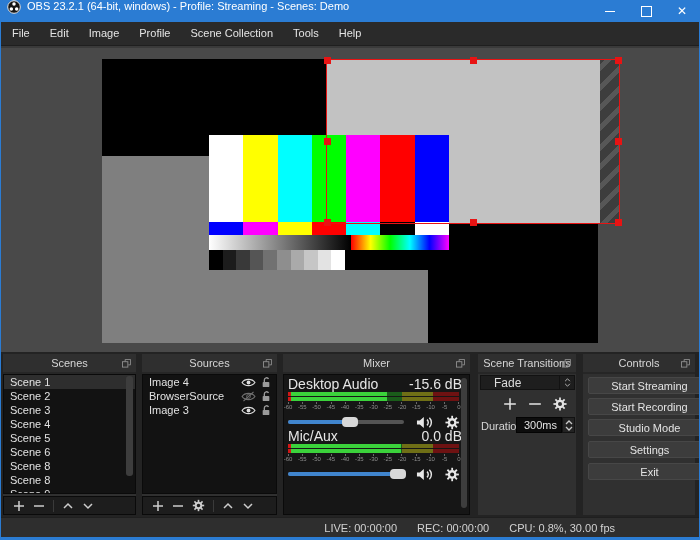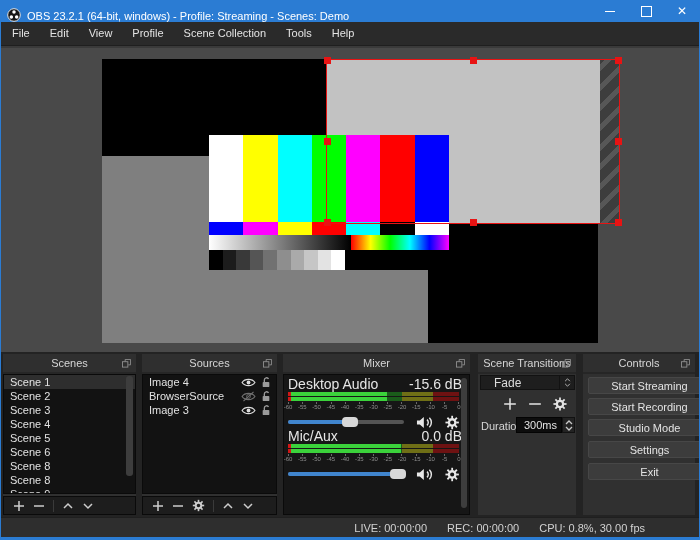--- a/index.html
+++ b/index.html
@@ -3,21 +3,21 @@
 <meta charset="utf-8">
 <style>
   html,body{margin:0;padding:0;background:#555}
   .stage{position:relative;width:700px;height:540px;background:#232323;overflow:hidden;
          font-family:"Liberation Sans","DejaVu Sans",sans-serif;color:#ddd;
          -webkit-font-smoothing:antialiased}
   svg{display:block}
 
   
   .titlebar{position:absolute;left:0;top:0;width:700px;height:22px;background:#2b7cd3;
-            display:flex;align-items:flex-end}
+            display:flex;align-items:flex-start}
   .logo{margin-left:7px}
   .title-text{font-size:11px;color:#fff;margin-left:6px;white-space:nowrap}
   .winbtns{margin-left:auto;display:flex;height:22px}
   .winbtn{width:36px;height:22px;display:flex;align-items:center;justify-content:center;color:#fff}
   .min-glyph{width:10px;height:1px;background:#fff}
   .max-glyph{width:9px;height:9px;border:1px solid #fff}
   .close-glyph{font-size:12px;line-height:12px;color:#fff}
 
   
   .menubar{position:absolute;left:0;top:22px;width:700px;height:24px;background:#2a2a2a;
@@ -108,21 +108,21 @@
             align-items:center;justify-content:center;gap:1px;color:#c7c7c7}
 
   
   .ctl-btn{position:absolute;left:5px;width:123px;height:17px;background:#3c3c3c;
            border:1px solid #474747;border-radius:2px;box-sizing:border-box;
            font-size:11px;color:#e3e3e3;display:flex;align-items:center;justify-content:center}
 
   
   .statusbar{position:absolute;left:0;top:517px;width:700px;height:20px;background:#2e2e2e;
              border-top:1px solid #1f1f1f;box-sizing:border-box;display:flex;align-items:center;
-             justify-content:flex-end;gap:20px;padding-right:55px;font-size:11px;color:#d2d2d2}
+             justify-content:flex-end;gap:20px;padding-right:85px;font-size:11px;color:#d2d2d2}
 
   
   .frame-l{position:absolute;left:0;top:22px;width:1px;height:518px;background:#2b7cd3}
   .frame-r{position:absolute;right:0;top:22px;width:1px;height:518px;background:#2b7cd3}
   .frame-b{position:absolute;left:0;top:537px;width:700px;height:3px;background:#2b7cd3}
 </style>
 </head>
 <body>
 
 <div class="stage">
@@ -144,21 +144,21 @@
         </div>
       <div class="winbtn">
           <span class="close-glyph">✕</span>
         </div>
     </div>
   </div>
 
   <div class="menubar">
     <span class="menu-item">File</span>
     <span class="menu-item">Edit</span>
-    <span class="menu-item">View</span>
+    <span class="menu-item">Image</span>
     <span class="menu-item">Profile</span>
     <span class="menu-item">Scene Collection</span>
     <span class="menu-item">Tools</span>
     <span class="menu-item">Help</span>
   </div>
 
   <div class="preview" style="background: rgb(73, 73, 73);">
     <div class="srcrect" style="left: 101px; top: 108px; width: 326px; height: 187px; background: rgb(127, 127, 127);"></div>
     <div class="srcrect" style="left: 101px; top: 11px; width: 225px; height: 97px; background: rgb(0, 0, 0);"></div>
     <div class="srcrect" style="left: 427px; top: 176px; width: 170px; height: 119px; background: rgb(0, 0, 0);"></div>

